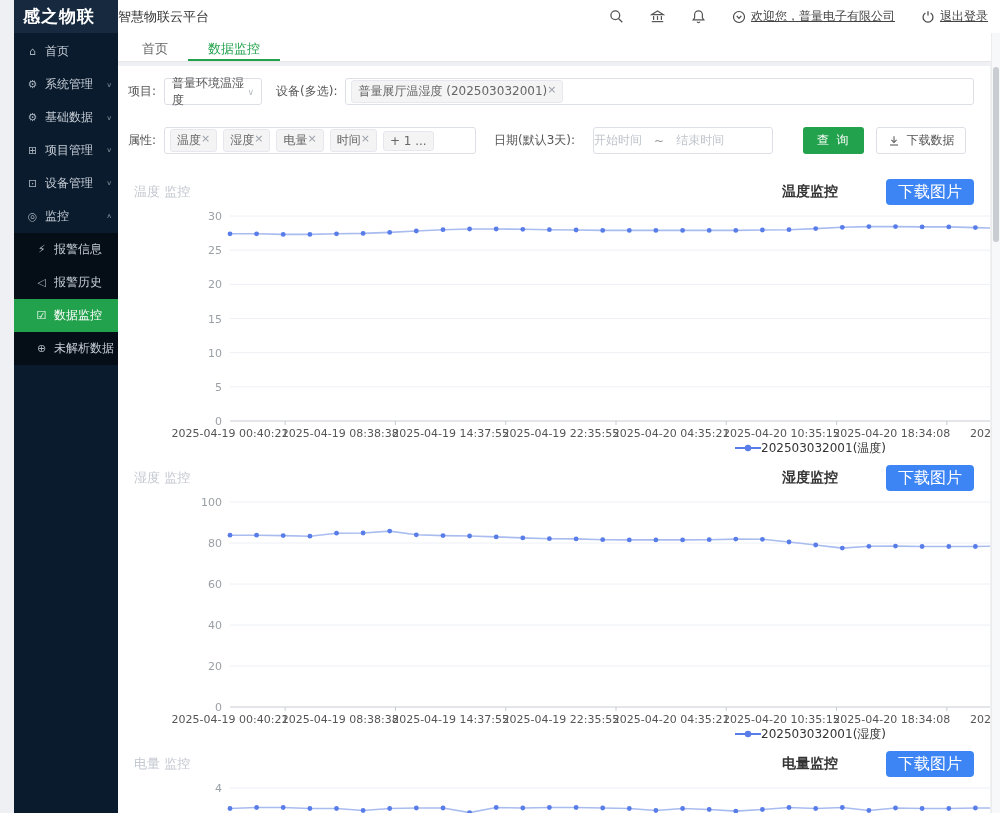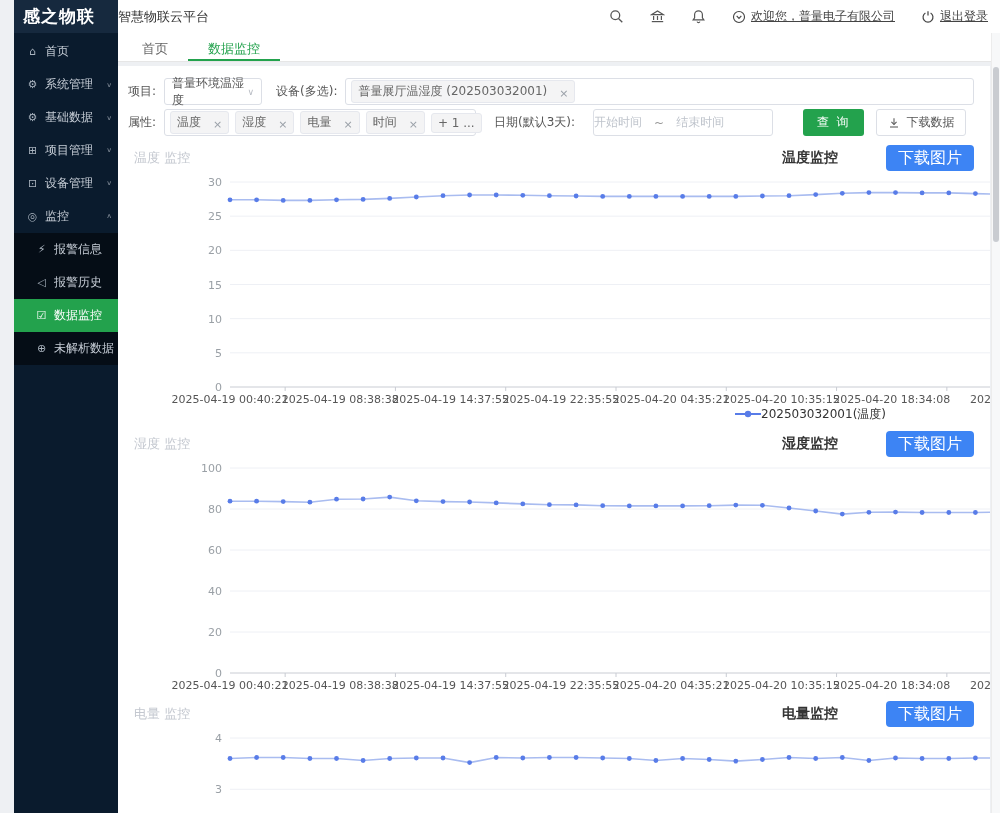--- a/index.html
+++ b/index.html
@@ -28,28 +28,28 @@
   .h-text svg { width:14px; height:14px; }
 
   
   .tabbar { position:absolute; left:104px; top:33px; right:0; height:29px; background:#fff; border-bottom:1px solid #e6e6e6; display:flex; align-items:stretch; padding-left:18px; z-index:4; }
   .tab { padding:7px 20px 0 20px; font-size:13px; color:#666; border-bottom:2px solid transparent; cursor:pointer; }
   .tab.active { color:var(--accent-green); border-bottom-color:var(--accent-green); }
 
   
   .card { position:absolute; left:112px; top:66px; width:878px; bottom:0; background:#fff; padding:12px 16px 0 16px; overflow:hidden; }
 
-  .filter-row { display:flex; align-items:center; margin-bottom:4px; font-size:12px; color:#555; }
+  .filter-row { display:flex; align-items:center; margin-bottom:22px; font-size:12px; color:#555; }
   .f-label { margin-right:8px; flex:none; }
   .ctl { border:1px solid #dcdfe6; border-radius:3px; height:27px; display:flex; align-items:center; font-size:12px; color:#555; background:#fff; }
   .select { width:98px; padding:0 7px; justify-content:space-between; cursor:pointer; }
   .select .caret { color:#b6bac2; font-size:9px; }
   .devicebox { flex:1; padding:0 5px; }
   .attrbox { width:312px; padding:0 5px; }
-  .tag { background:#f4f4f5; border:1px solid #e6e8ee; border-radius:3px; padding:2px 6px; font-size:12px; color:#666; display:inline-flex; align-items:flex-end; gap:12px; margin-right:6px; white-space:nowrap; }
+  .tag { background:#f4f4f5; border:1px solid #e6e8ee; border-radius:3px; padding:2px 6px; font-size:12px; color:#666; display:inline-flex; align-items:flex-start; gap:0; margin-right:6px; white-space:nowrap; }
   .tag .x { color:#9aa0a8; font-size:11px; cursor:pointer; }
   .datebox { width:180px; gap:12px; color:#bfc4cc; margin-left:10px; }
   .btn-green { background:var(--accent-green); color:#fff; border:none; border-radius:3px; height:27px; padding:0 14px; font-size:12px; display:flex; align-items:center; margin-left:30px; cursor:pointer; letter-spacing:2px; }
   .btn-plain { background:#fff; border:1px solid #dcdfe6; border-radius:3px; height:27px; padding:0 11px; font-size:12px; color:#555; display:flex; align-items:center; gap:6px; margin-left:12px; cursor:pointer; }
   .btn-plain svg { width:12px; height:12px; }
 
   
   .chart-section { margin-top:6px; }
   .chart-head { display:flex; align-items:center; height:32px; }
   .faint { color:#c3c7cf; font-size:13px; padding-left:6px; }
@@ -356,20 +356,27 @@
         <circle cx="621.0" cy="48.0" r="2.4" fill="#587CE8"></circle>
         <circle cx="647.7" cy="51.0" r="2.4" fill="#587CE8"></circle>
         <circle cx="674.3" cy="54.1" r="2.4" fill="#587CE8"></circle>
         <circle cx="700.9" cy="52.3" r="2.4" fill="#587CE8"></circle>
         <circle cx="727.5" cy="52.1" r="2.4" fill="#587CE8"></circle>
         <circle cx="754.1" cy="52.5" r="2.4" fill="#587CE8"></circle>
         <circle cx="780.8" cy="52.5" r="2.4" fill="#587CE8"></circle>
         <circle cx="807.4" cy="52.5" r="2.4" fill="#587CE8"></circle>
         <circle cx="834.0" cy="52.1" r="2.4" fill="#587CE8"></circle>
       </svg>
+    <div class="legend">
+      <svg viewBox="0 0 26 10">
+          <line x1="0" y1="5" x2="26" y2="5" stroke="#587CE8" stroke-width="2"></line>
+          <circle cx="13" cy="5" r="3.2" fill="#587CE8"></circle>
+        </svg>
+      <span>202503032001(湿度)</span>
+    </div>
   </section>
 
   <section class="chart-section">
     <div class="chart-head">
       <span class="faint">电量 监控</span>
       <span class="chart-title">电量监控</span>
       <button class="btn-blue">下载图片</button>
     </div>
     <svg class="chart-svg" width="836" height="232">
         <line x1="62" y1="213" x2="836" y2="213" stroke="#c9ccd3" stroke-width="1"></line>

